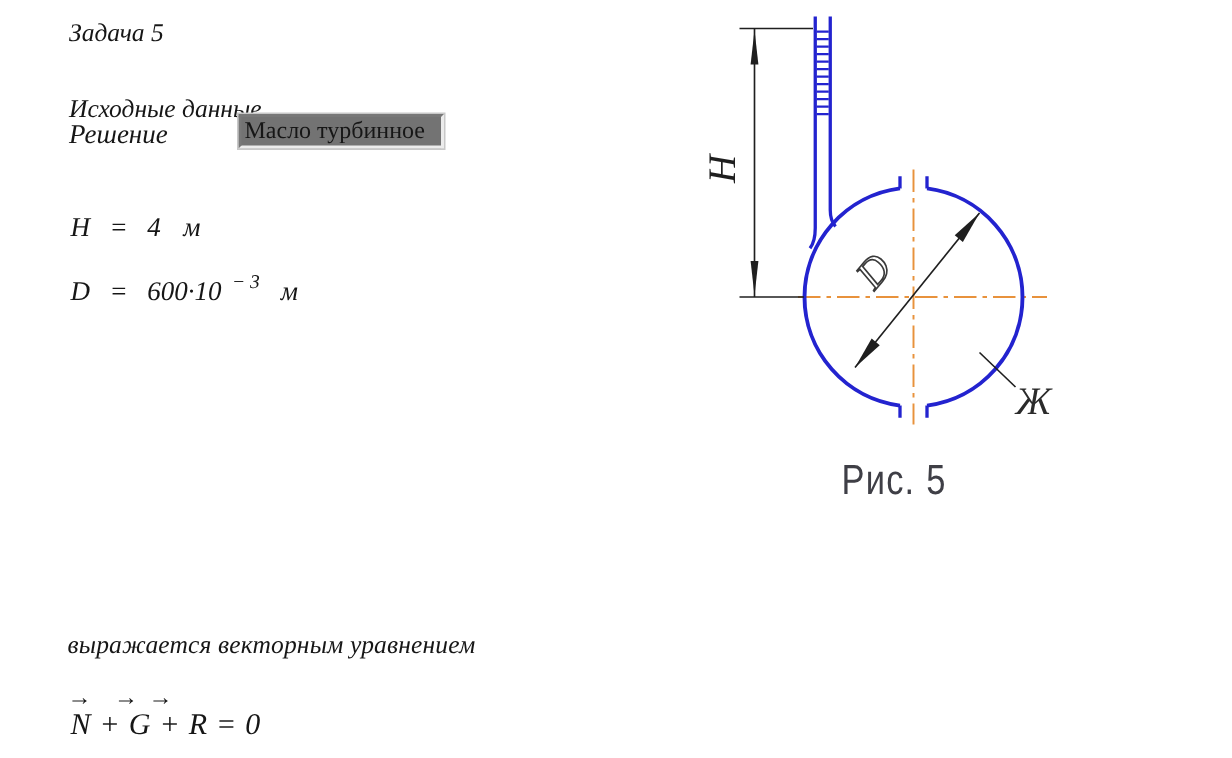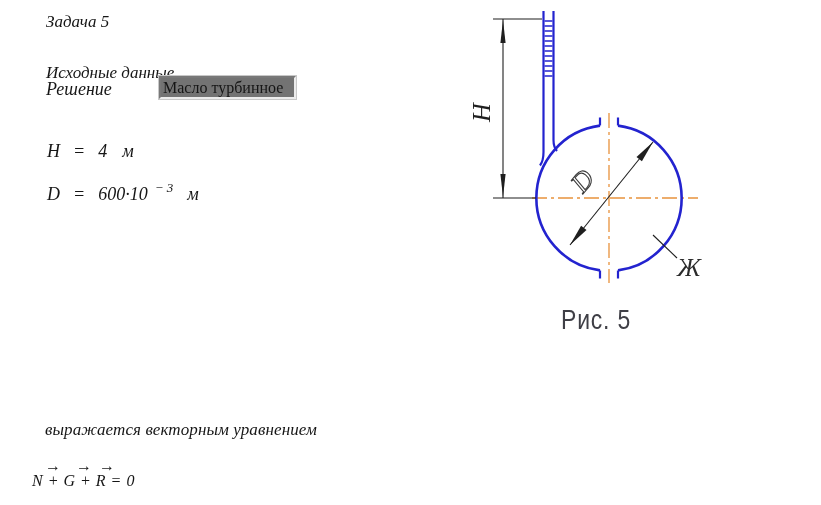--- a/index.html
+++ b/index.html
@@ -10,21 +10,21 @@
   .doc-text{font-size:17px;letter-spacing:.1px;white-space:nowrap;}
   .title-line{font-size:17px;white-space:nowrap;}
   .formula{display:flex;align-items:baseline;column-gap:13px;font-size:18px;}
   .formula .sup{font-size:13px;position:relative;top:-8px;margin-left:-6px;white-space:pre;}
   .liquid-input{position:absolute;left:159px;top:76px;width:137px;height:23px;box-sizing:border-box;
         background:#737373;font-family:"Liberation Serif",serif;font-size:16px;color:#161616;
         border-top:2px solid #787878;border-left:2px solid #787878;
         border-bottom:2px solid #ececec;border-right:2px solid #ececec;
         outline:1px solid #c8c8c8;padding:0 2px;}
   .vec-arrow{position:absolute;top:457px;font-size:16px;font-style:italic;}
-  .equation{left:32px;top:472px;font-size:16px;word-spacing:1px;white-space:nowrap;}
+  .equation{left:47px;top:472px;font-size:20px;word-spacing:1px;white-space:nowrap;}
   .fig-caption{left:561px;top:304px;font-family:"Liberation Sans",sans-serif;font-size:28px;
         color:#3f3f46;transform:scaleX(.82);transform-origin:left top;letter-spacing:1px;white-space:nowrap;}
   svg text{font-family:"Liberation Serif",serif;font-style:italic;}
 </style>
 </head>
 <body>
 
 <div id="page">
 
   <div class="abs it title-line" style="left:46px;top:12px;">Задача 5</div>

